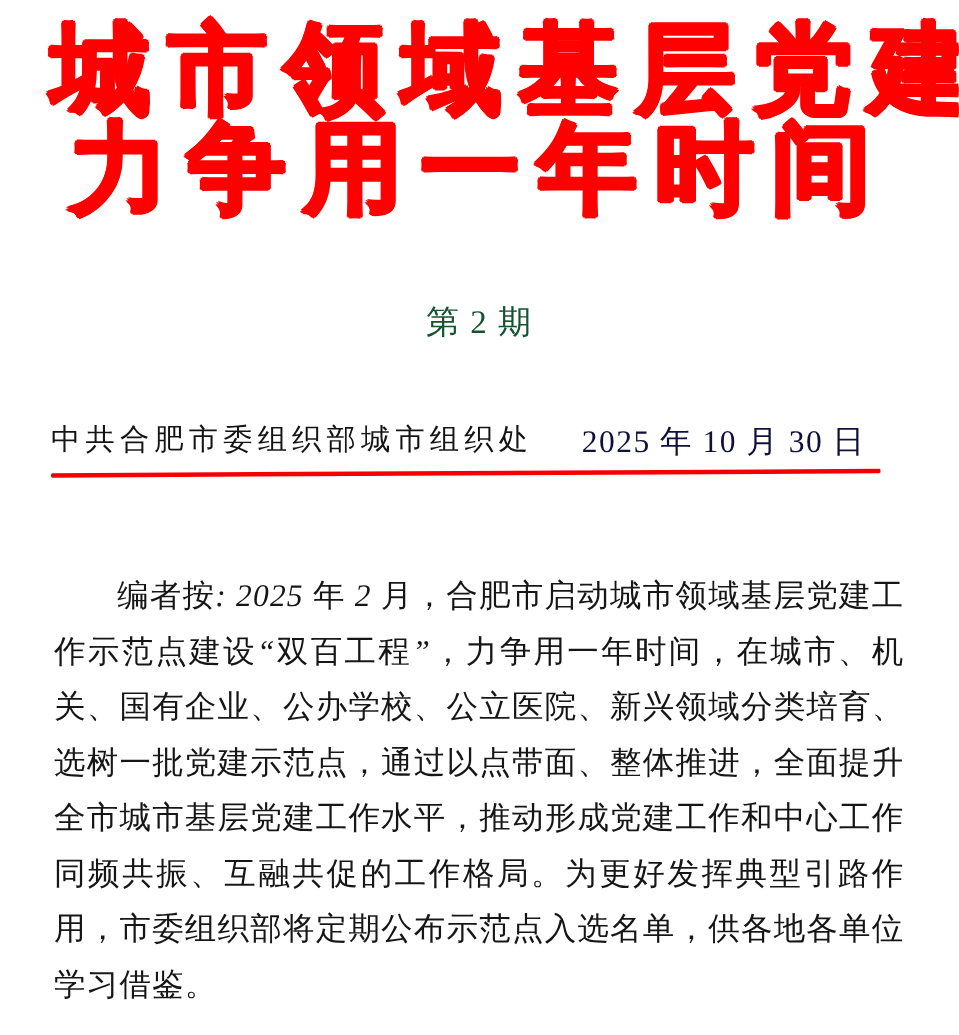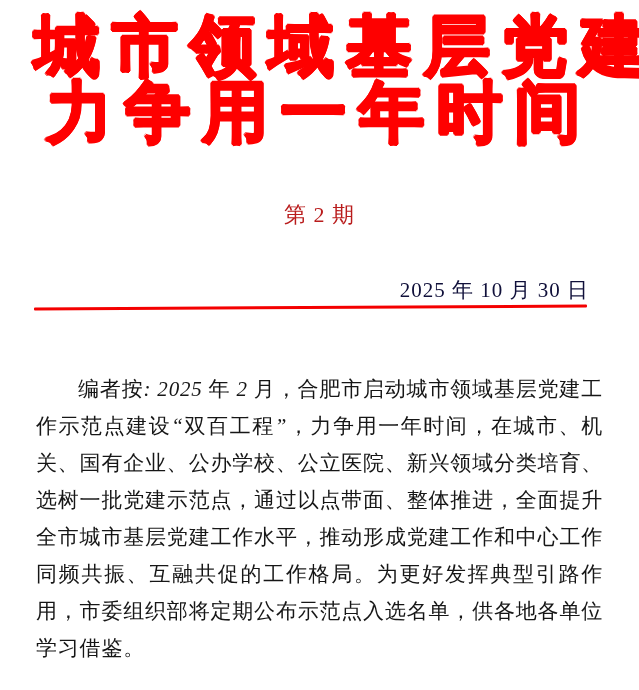--- a/index.html
+++ b/index.html
@@ -39,21 +39,21 @@
       -1.1px -1.1px 0 currentColor,
       1.1px -1.1px 0 currentColor,
       -1.1px 1.1px 0 currentColor;
   }
   
   .issue {
     margin-top: 54px;
     text-align: center;
     font-size: 22px;
     line-height: 30px;
-    color: #b91c1c;
+    color: #14532d;
     letter-spacing: 1px;
   }
   
   .meta-row {
     margin-top: 46px;
     display: flex;
     align-items: center;
     justify-content: space-between;
   }
   .orgs {
@@ -63,21 +63,21 @@
     color: #141414;
   }
   .org-line {
     text-align: justify;
     text-align-last: justify;
     text-justify: inter-character;
   }
   .date {
     font-size: 21px;
     color: #10103a;
-    margin-right: 16px;
+    margin-right: 28px;
     white-space: nowrap;
     letter-spacing: 1px;
     text-align: center;
   }
   
   .red-rule {
     margin-top: 2px;
     width: 553px;
     height: 3px;
     background: var(--rule-red, #f40000);
@@ -108,20 +108,21 @@
 
   <header class="masthead">
     <div class="masthead-line">城市领域基层党建</div>
     <div class="masthead-line">力争用一年时间</div>
   </header>
 
   <div class="issue">第 2 期</div>
 
   <div class="meta-row">
     <div class="orgs">
+      <div class="org-line">中共合肥市委组织部城市组织处</div>
     </div>
     <div class="date">2025 年 10 月 30 日</div>
   </div>
 
   <div class="red-rule"></div>
 
   <main class="doc-body">
     <p class="editor-note">编者按: 2025 年 2 月，合肥市启动城市领域基层党建工作示范点建设“双百工程”，力争用一年时间，在城市、机关、国有企业、公办学校、公立医院、新兴领域分类培育、选树一批党建示范点，通过以点带面、整体推进，全面提升全市城市基层党建工作水平，推动形成党建工作和中心工作同频共振、互融共促的工作格局。为更好发挥典型引路作用，市委组织部将定期公布示范点入选名单，供各地各单位学习借鉴。</p>
   </main>
 

